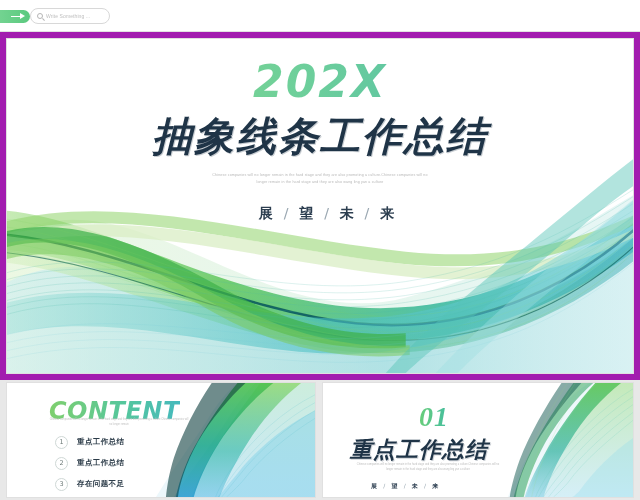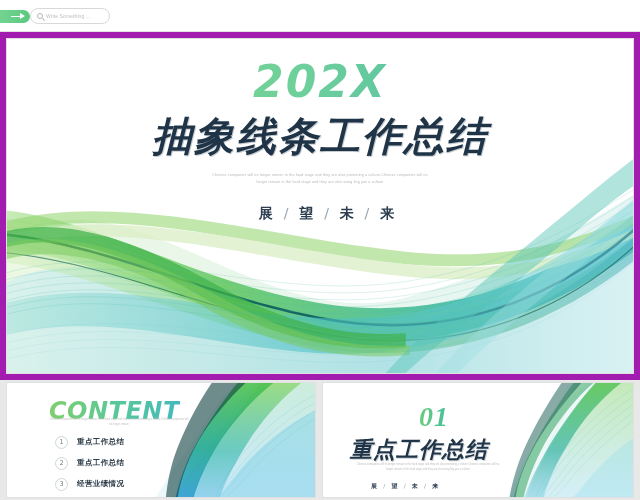--- a/index.html
+++ b/index.html
@@ -313,21 +313,21 @@
         <div class="c-item">
           <div class="c-num">1</div>
           <div class="c-txt">重点工作总结</div>
         </div>
         <div class="c-item">
           <div class="c-num">2</div>
           <div class="c-txt">重点工作总结</div>
         </div>
         <div class="c-item">
           <div class="c-num">3</div>
-          <div class="c-txt">经营业绩情况</div>
+          <div class="c-txt">存在问题不足</div>
         </div>
       </div>
     </div>
   </div>
 
   <div class="slide slide-b2">
     <div class="sheet-body">
       <svg class="waves" viewBox="0 0 312 116" preserveAspectRatio="none">
         <defs>
           <linearGradient id="s1" x1="0" y1="0" x2="0" y2="1">

